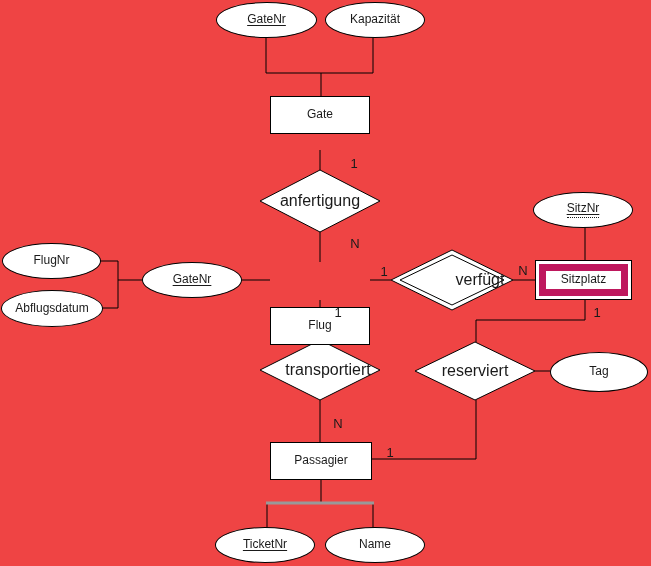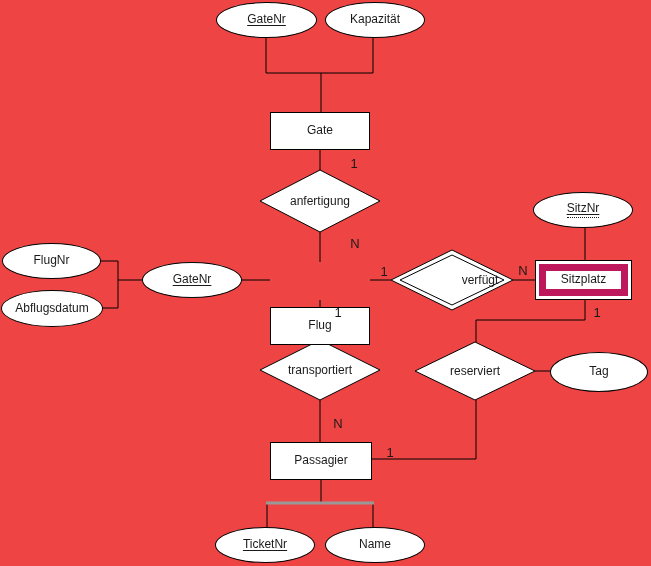--- a/index.html
+++ b/index.html
@@ -19,21 +19,21 @@
     line-height: 1.1;
   }
   .ellipse { border-radius: 50%; }
   .weak-inner {
     position: absolute; left: 3px; top: 3px; right: 3px; bottom: 3px;
     border: 7px solid #be185d;
     display: flex; align-items: center; justify-content: center;
   }
   .lbl {
     position: absolute; transform: translate(-50%, -50%);
-    font-size: 12px; color: #1a1a1a; white-space: nowrap;
+    font-size: 16px; color: #1a1a1a; white-space: nowrap;
   }
   .card {
     position: absolute; transform: translate(-50%, -50%);
     font-size: 13px; color: #1a1a1a; white-space: nowrap;
   }
   .key { text-decoration: underline; text-underline-offset: 2px; }
   .partial {
     text-decoration: underline; text-underline-offset: 2px;
     border-bottom: 1px dotted #1a1a1a; padding-bottom: 1px;
     display: inline-block;
@@ -96,38 +96,38 @@
   <div class="node ellipse" style="left:550px; top:352px; width:98px; height:40px;text-align:center;">
     <span>Tag</span>
   </div>
   <div class="node ellipse" style="left:325px; top:527px; width:100px; height:36px;">
     <span>Name</span>
   </div>
   <div class="node ellipse" style="left:215px; top:527px; width:100px; height:36px;">
     <span class="key">TicketNr</span>
   </div>
 
-  <div class="node" style="left:270px; top:112px; width:100px; height:38px;">
+  <div class="node" style="left:270px; top:96px; width:100px; height:38px;">
     <span>Gate</span>
   </div>
   <div class="node" style="left:270px; top:262px; width:100px; height:38px;margin-top:45px;">
     <span>Flug</span>
   </div>
   <div class="node" style="left:535px; top:260px; width:97px; height:40px;">
     <div class="weak-inner">
       <span>Sitzplatz</span>
     </div>
   </div>
   <div class="node" style="left:270px; top:442px; width:102px; height:38px;">
     <span>Passagier</span>
   </div>
 
   <div class="lbl" style="left:320px; top:201px;">anfertigung</div>
   <div class="lbl" style="left:480px; top:280px;">verfügt</div>
-  <div class="lbl" style="left:320px; top:370px;">transportiert</div>
+  <div class="lbl" style="left:328px; top:370px;">transportiert</div>
   <div class="lbl" style="left:475px; top:371px;">reserviert</div>
 
   <div class="card" style="left:354px; top:163px;">1</div>
   <div class="card" style="left:355px; top:243px;">N</div>
   <div class="card" style="left:384px; top:271px;">1</div>
   <div class="card" style="left:523px; top:270px;">N</div>
   <div class="card" style="left:338px; top:312px;">1</div>
   <div class="card" style="left:338px; top:423px;">N</div>
   <div class="card" style="left:597px; top:312px;">1</div>
   <div class="card" style="left:390px; top:452px;">1</div>

